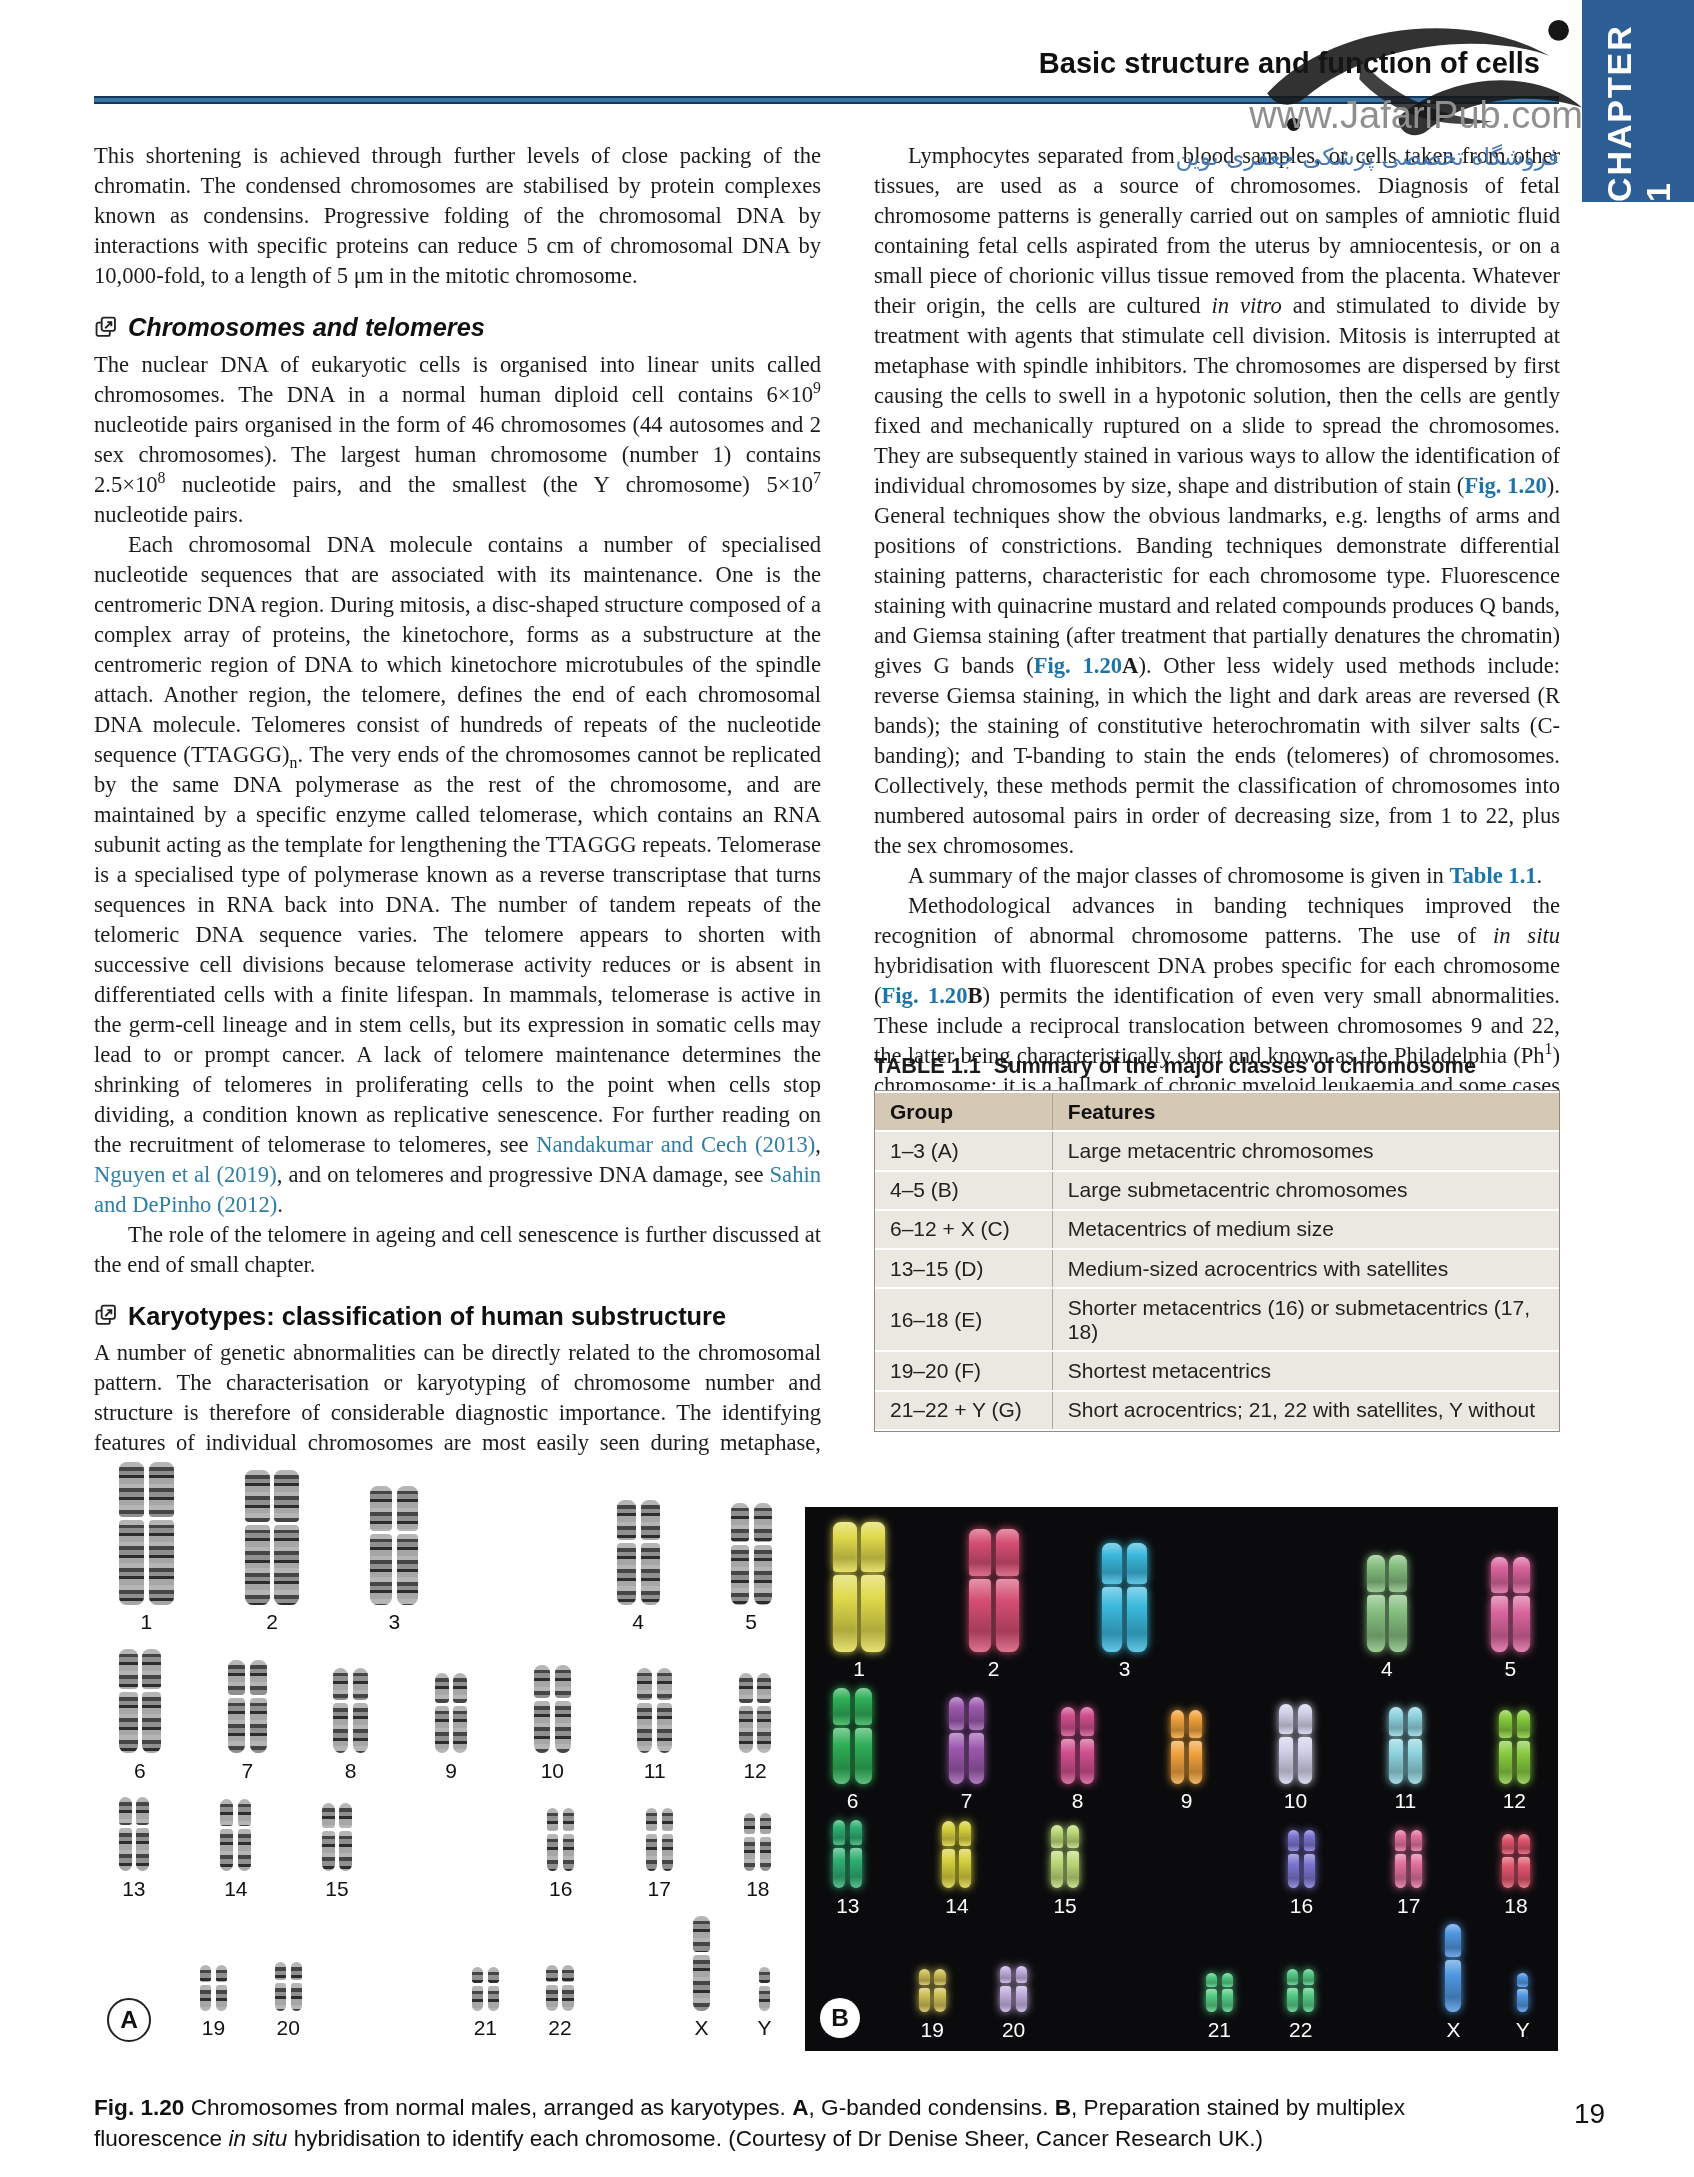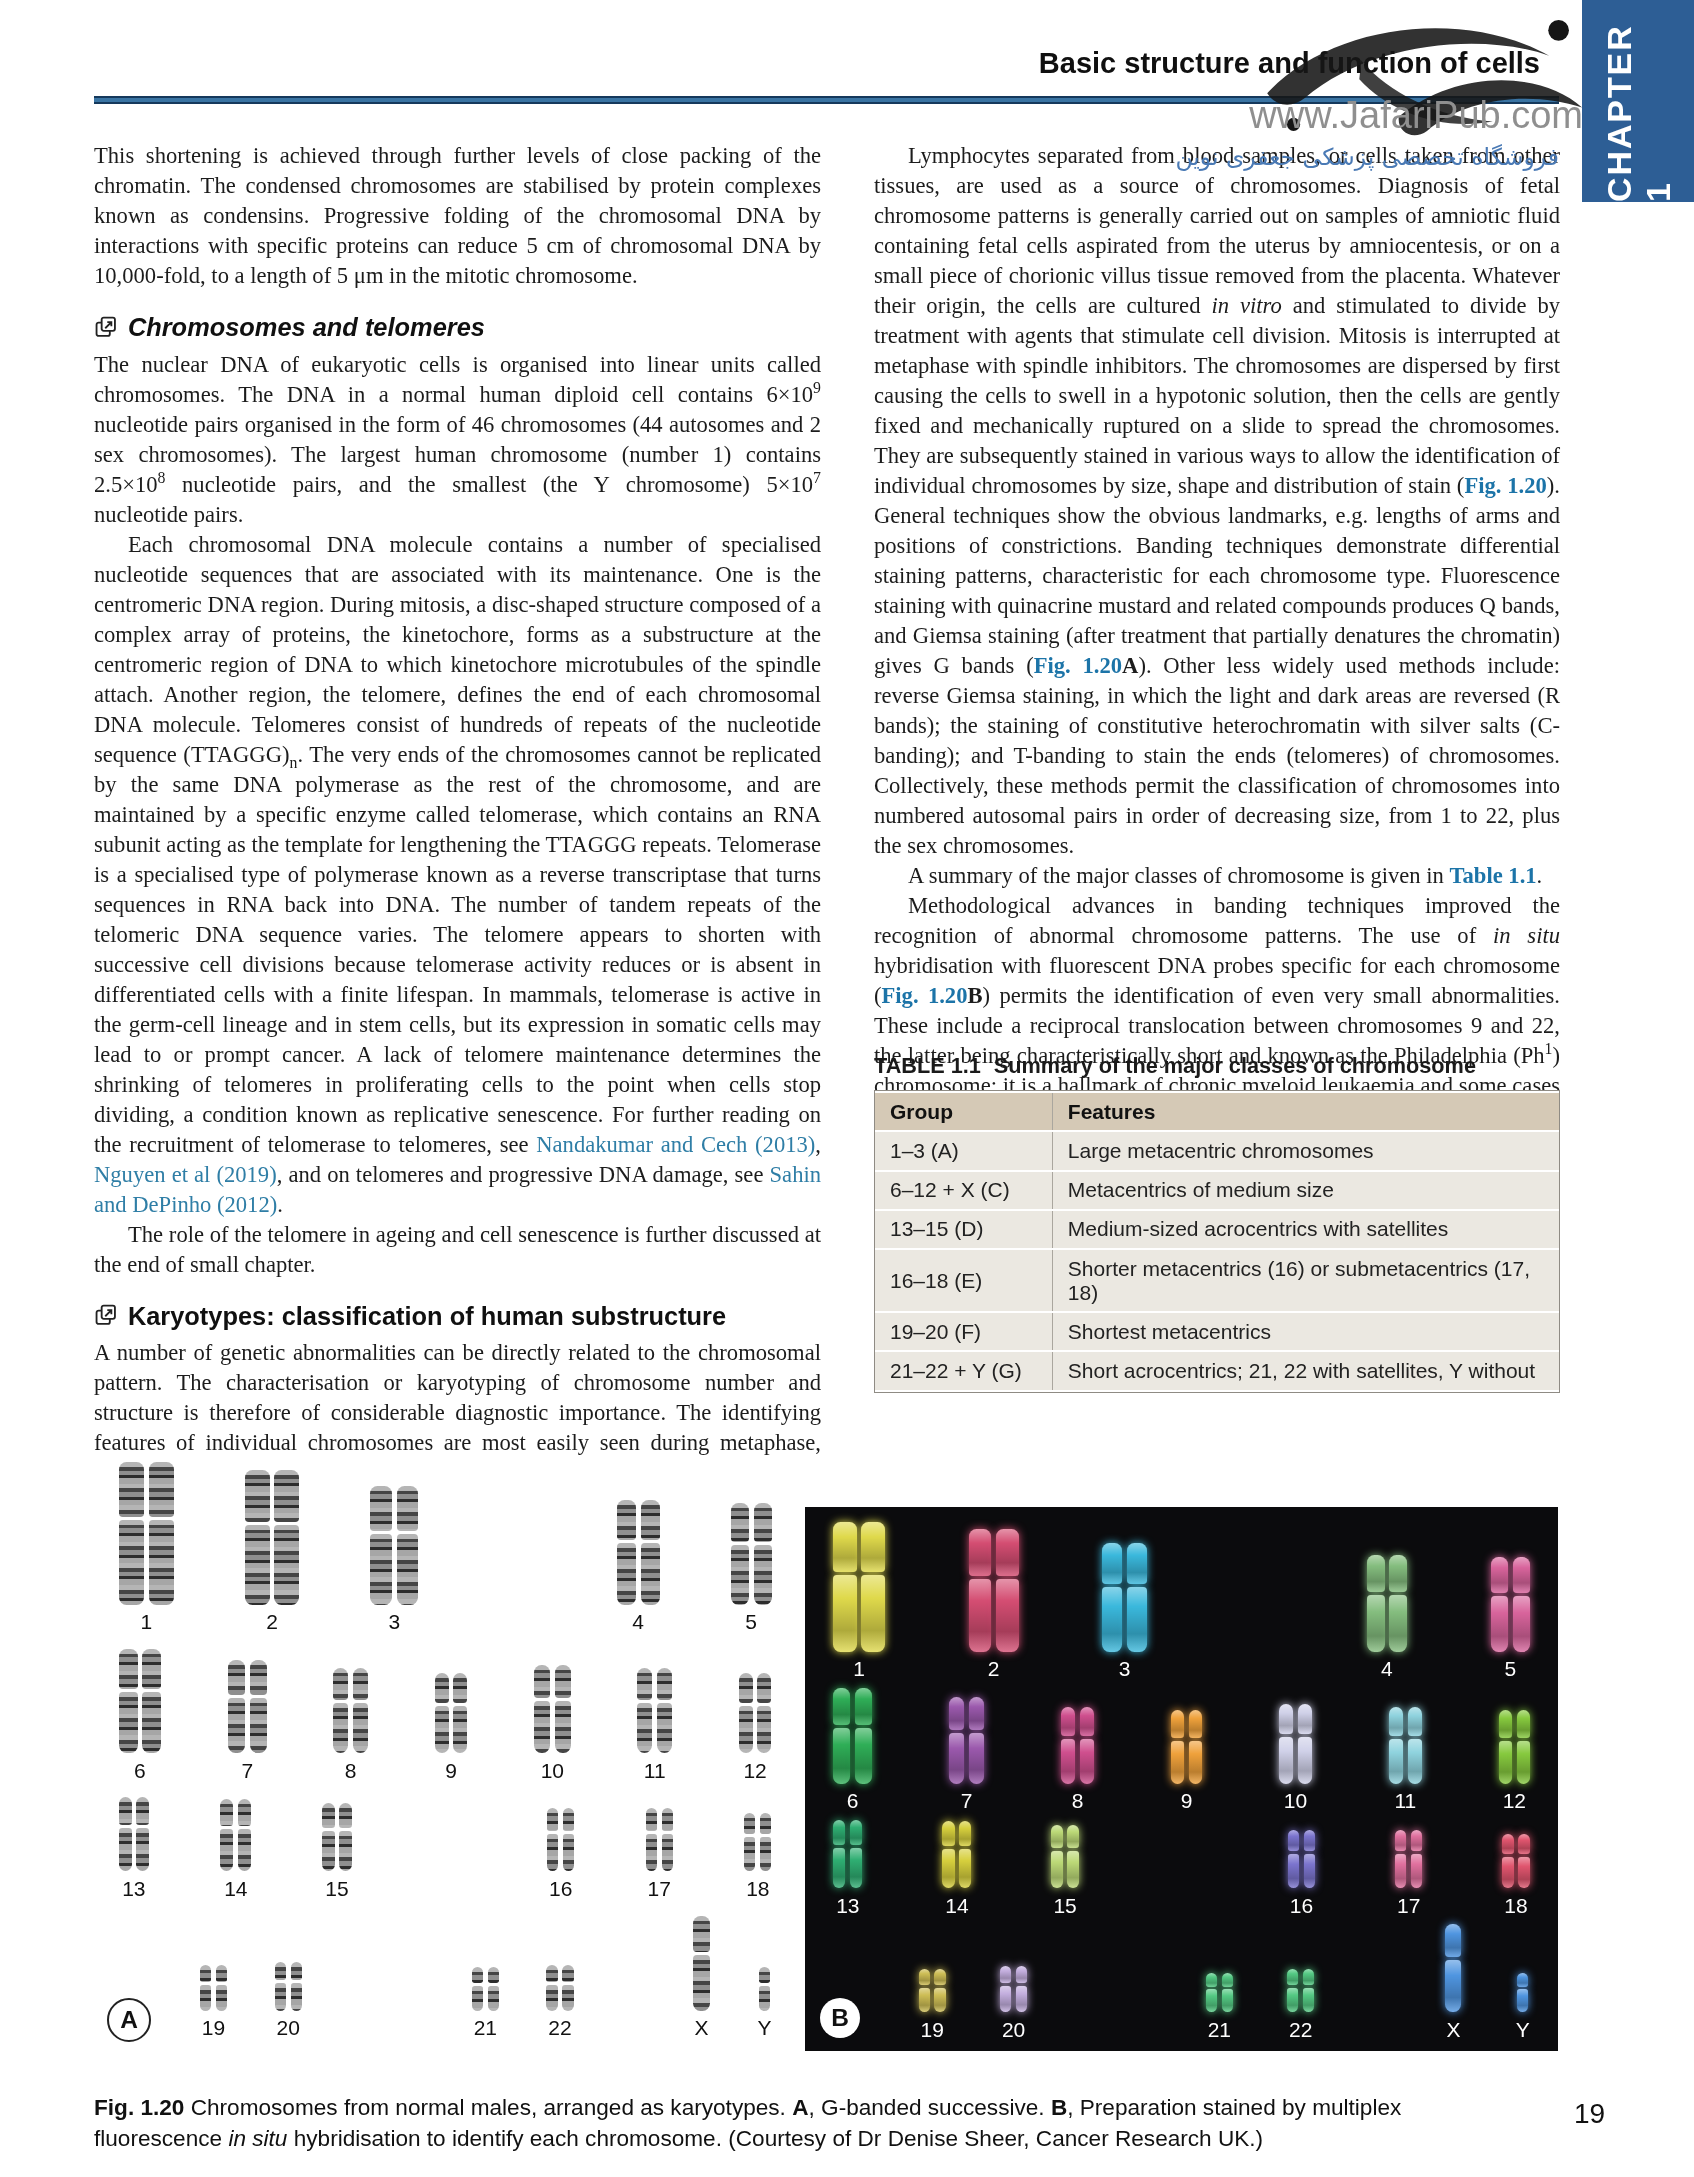--- a/index.html
+++ b/index.html
@@ -145,20 +145,24 @@
           <th>Group</th>
           <th>Features</th>
         </tr>
       </thead>
       <tbody id="table-body">
           <tr>
             <td>1–3 (A)</td>
             <td>Large metacentric chromosomes</td>
           </tr>
           <tr>
+            <td>4–5 (B)</td>
+            <td>Large submetacentric chromosomes</td>
+          </tr>
+          <tr>
             <td>6–12 + X (C)</td>
             <td>Metacentrics of medium size</td>
           </tr>
           <tr>
             <td>13–15 (D)</td>
             <td>Medium-sized acrocentrics with satellites</td>
           </tr>
           <tr>
             <td>16–18 (E)</td>
             <td>Shorter metacentrics (16) or submetacentrics (17, 18)</td>
@@ -811,18 +815,18 @@
               <div class="arm armp" style="height: 14px; background-color: rgb(79, 149, 224); background-image: linear-gradient(rgba(255, 255, 255, 0.4), rgba(255, 255, 255, 0) 30%, rgba(0, 0, 0, 0.22) 72%, rgba(255, 255, 255, 0.22)); box-shadow: rgb(79, 149, 224) 0px 0px 8.5px;"></div>
               <div class="arm armq" style="height: 22.6px; background-color: rgb(79, 149, 224); background-image: linear-gradient(rgba(255, 255, 255, 0.4), rgba(255, 255, 255, 0) 30%, rgba(0, 0, 0, 0.22) 72%, rgba(255, 255, 255, 0.22)); box-shadow: rgb(79, 149, 224) 0px 0px 8.5px;"></div>
             </div>
           </div>
           <div class="plabel" style="color: rgb(255, 255, 255);">Y</div>
         </div>
       </div>
     </div>
 
   <div class="caption">
-    <b>Fig. 1.20</b><span> Chromosomes from normal males, arranged as karyotypes. </span><b>A</b><span>, G-banded successive. </span><b>B</b><span>, Preparation stained by multiplex fluorescence </span><span class="it">in situ</span><span> hybridisation to identify each chromosome. (Courtesy of Dr Denise Sheer, Cancer Research UK.)</span>
+    <b>Fig. 1.20</b><span> Chromosomes from normal males, arranged as karyotypes. </span><b>A</b><span>, G-banded condensins. </span><b>B</b><span>, Preparation stained by multiplex fluorescence </span><span class="it">in situ</span><span> hybridisation to identify each chromosome. (Courtesy of Dr Denise Sheer, Cancer Research UK.)</span>
   </div>
 
   <div class="page-num">19</div>
 </div>
 
 
 </body></html>

